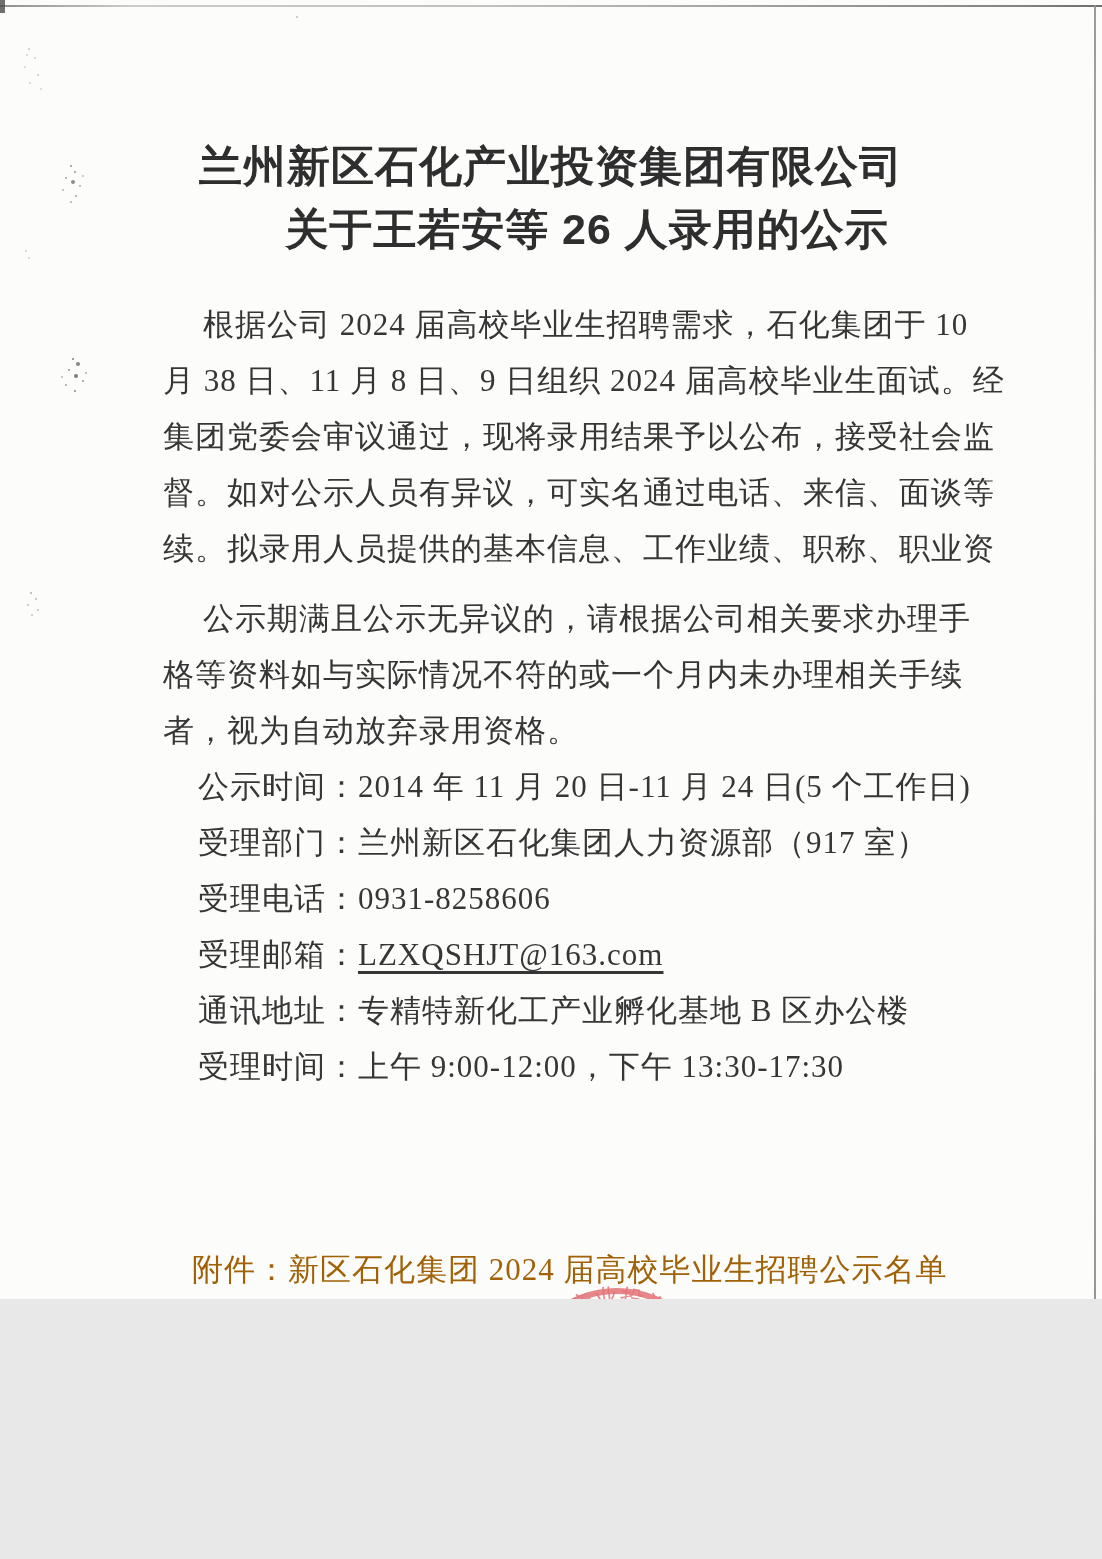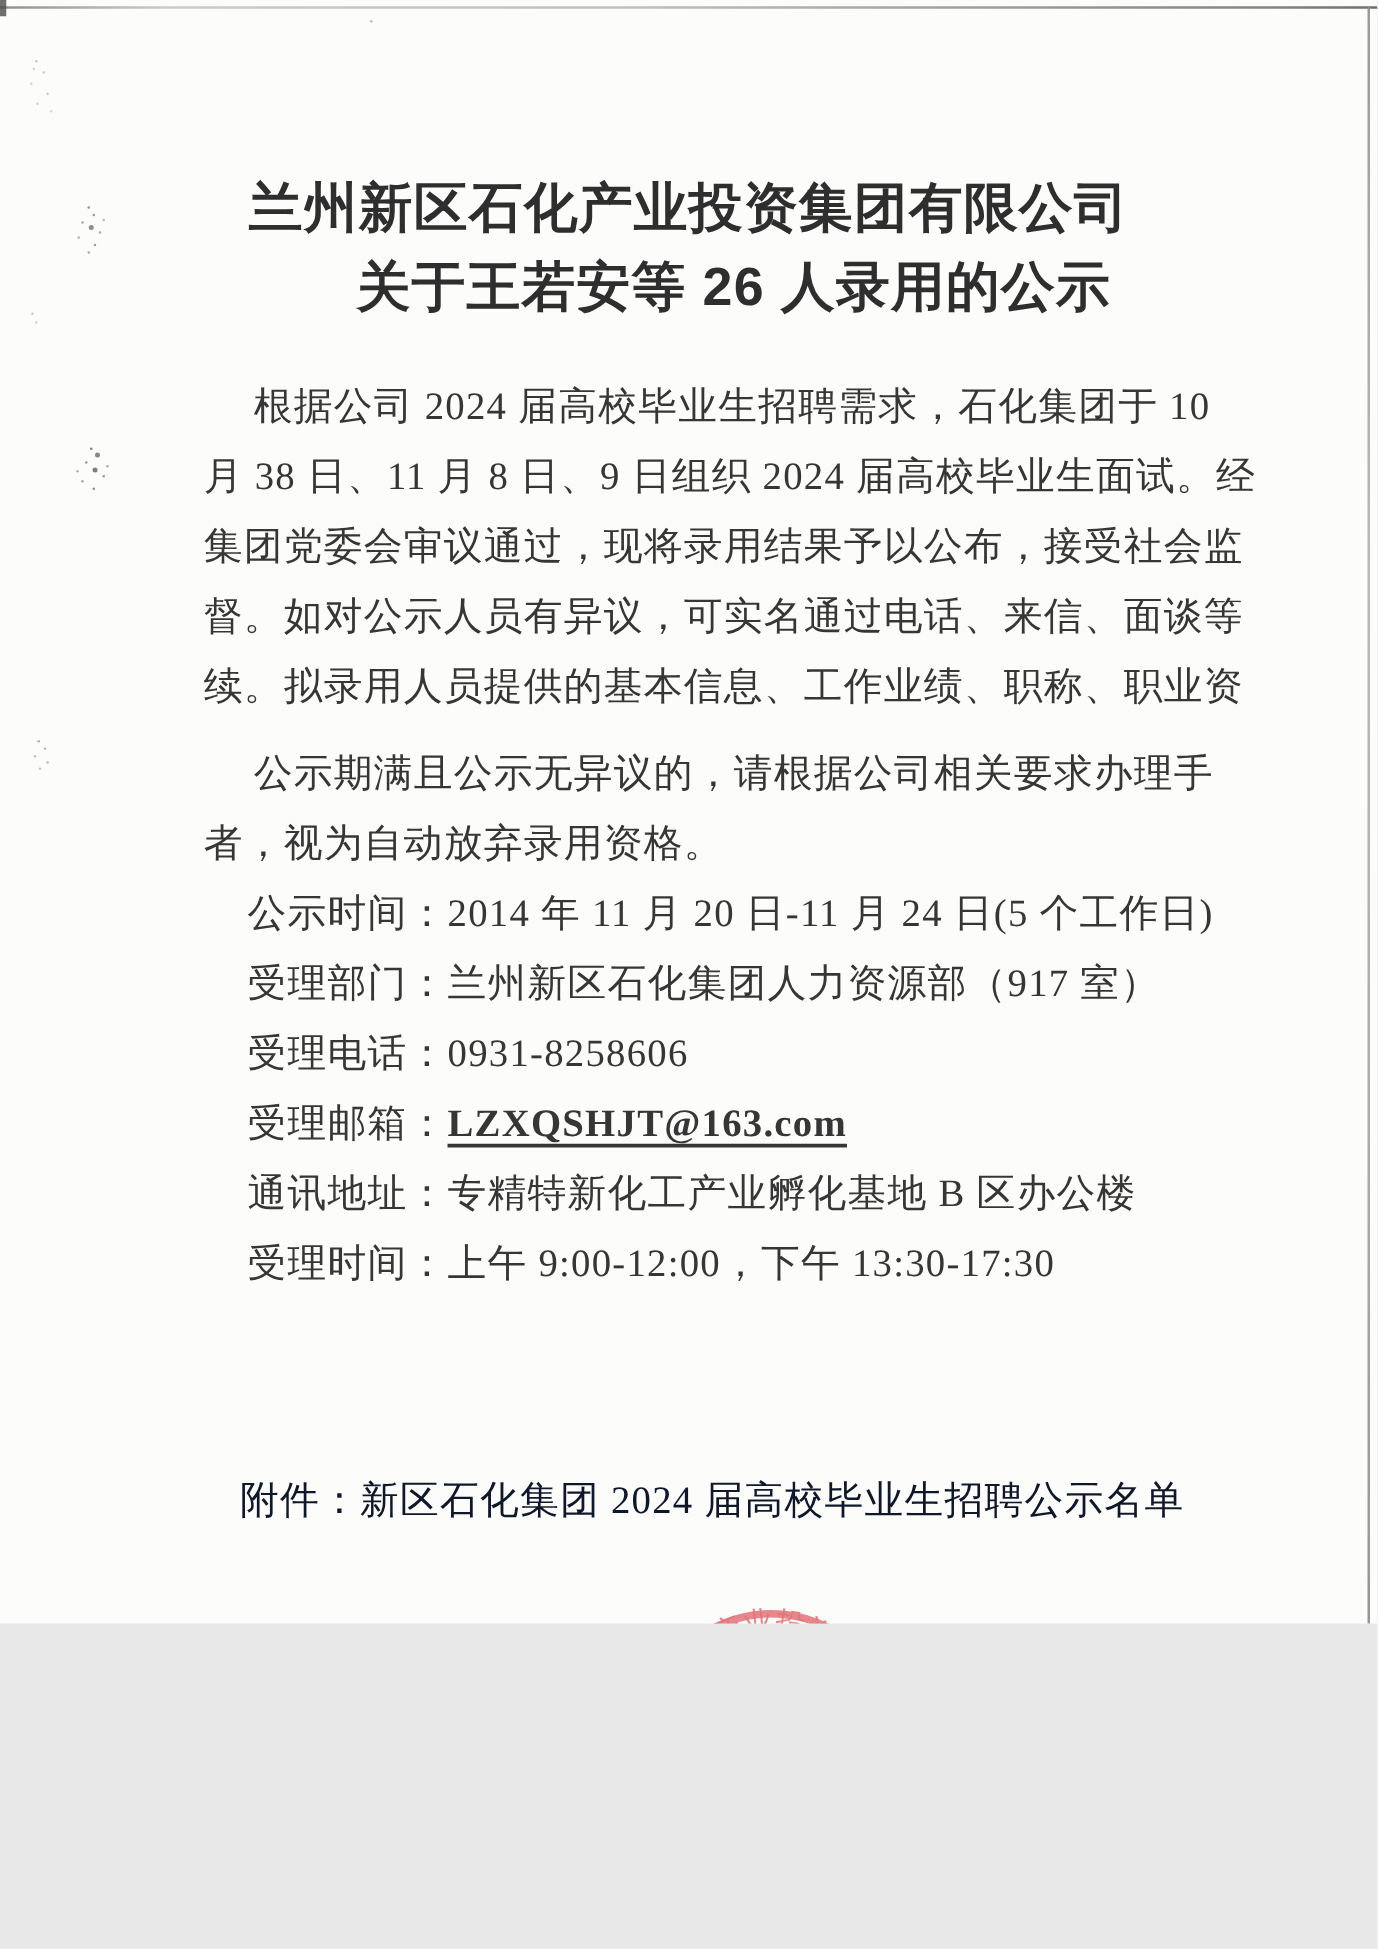--- a/index.html
+++ b/index.html
@@ -54,25 +54,24 @@
     white-space:nowrap;
   }
   .line{height:56px;}
   .ind{padding-left:40px;}
   .p2{margin-top:14px;}
   .info .line{padding-left:35px;}
   .email-value{
     text-decoration:underline;
     text-underline-offset:6px;
     font-family:"Liberation Serif","DejaVu Serif",serif;
-    font-weight:bold;
   }
   .attachment{
-    position:absolute;left:192px;top:1172px;
-    font-size:31px;line-height:56px;letter-spacing:1px;color:#0f172a;white-space:nowrap;
+    position:absolute;left:192px;top:1242px;
+    font-size:31px;line-height:56px;letter-spacing:1px;color:#a16207;white-space:nowrap;
   }
   .signature{
     position:absolute;left:280px;top:1338px;
     font-size:31px;line-height:56px;letter-spacing:0.5px;color:#a21caf;white-space:nowrap;
   }
   .date{
     position:absolute;left:473px;top:1396px;
     font-size:31px;line-height:56px;letter-spacing:2px;color:#363636;white-space:nowrap;
   }
   
@@ -100,20 +99,21 @@
   <div class="title title1">兰州新区石化产业投资集团有限公司</div>
   <div class="title title2">关于王若安等 26 人录用的公示</div>
 
   <div class="body-text">
     <div class="line ind">根据公司 2024 届高校毕业生招聘需求，石化集团于 10</div>
     <div class="line">月 38 日、11 月 8 日、9 日组织 2024 届高校毕业生面试。经</div>
     <div class="line">集团党委会审议通过，现将录用结果予以公布，接受社会监</div>
     <div class="line">督。如对公示人员有异议，可实名通过电话、来信、面谈等</div>
     <div class="line">续。拟录用人员提供的基本信息、工作业绩、职称、职业资</div>
     <div class="line ind p2">公示期满且公示无异议的，请根据公司相关要求办理手</div>
+    <div class="line">格等资料如与实际情况不符的或一个月内未办理相关手续</div>
     <div class="line">者，视为自动放弃录用资格。</div>
 
     <div class="info">
       <div class="line">公示时间：2014 年 11 月 20 日-11 月 24 日(5 个工作日)</div>
       <div class="line">受理部门：兰州新区石化集团人力资源部（917 室）</div>
       <div class="line">受理电话：0931-8258606</div>
       <div class="line"><span>受理邮箱：</span><span class="email-value">LZXQSHJT@163.com</span></div>
       <div class="line">通讯地址：专精特新化工产业孵化基地 B 区办公楼</div>
       <div class="line">受理时间：上午 9:00-12:00，下午 13:30-17:30</div>
     </div>

